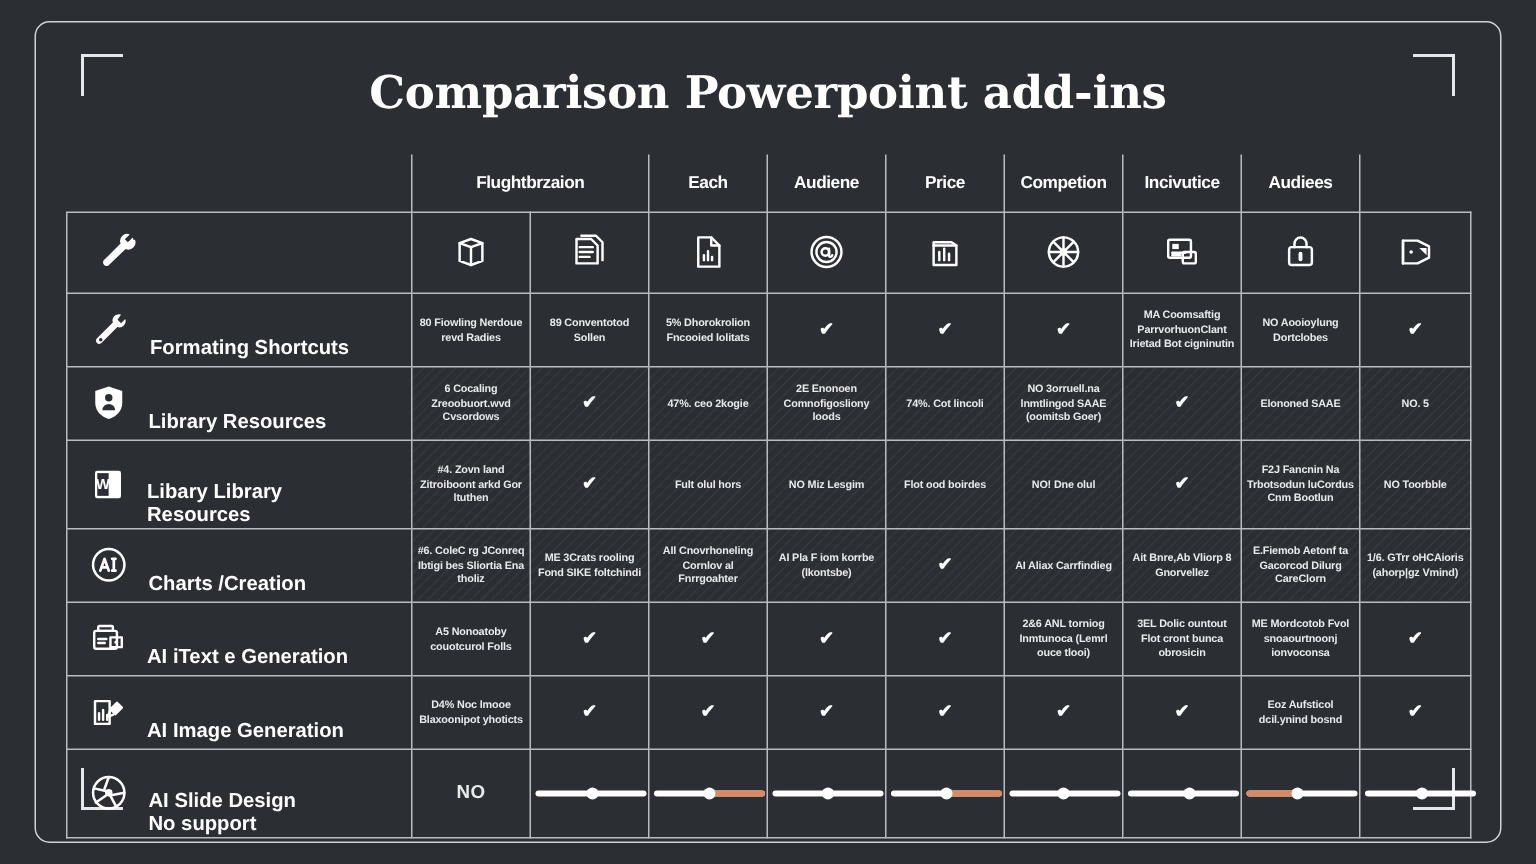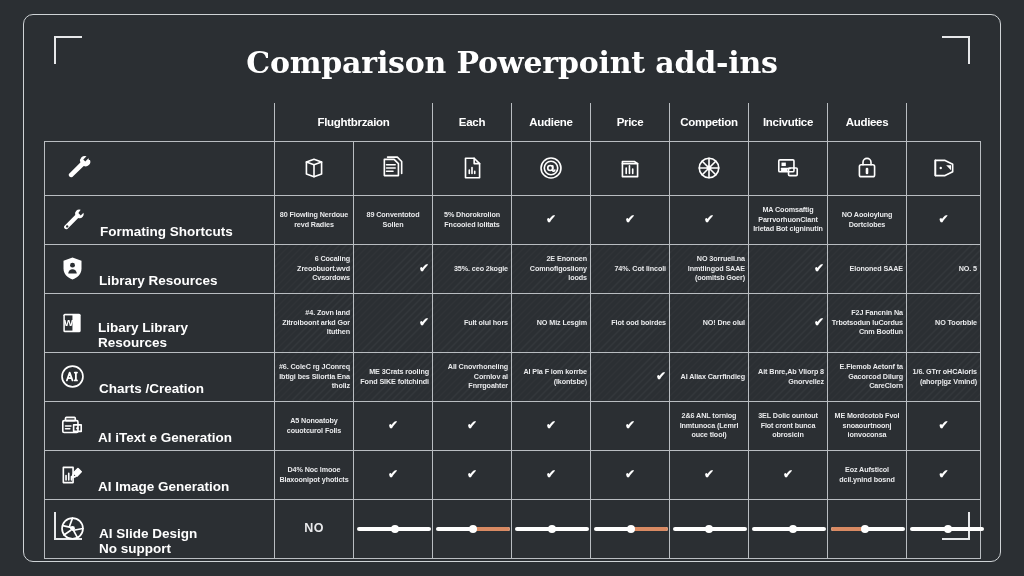--- a/index.html
+++ b/index.html
@@ -117,21 +117,20 @@
     word-break: break-word;
   }
   
   tr.striped td.cell {
     background-image: repeating-linear-gradient(
       135deg,
       rgba(255,255,255,0.045) 0px,
       rgba(255,255,255,0.045) 1px,
       transparent 1px,
       transparent 5px);
-    text-align: right;
   }
 
   td.cell.check {
     font-size: 12px;
     color: #ffffff;
   }
   td.cell.big {
     font-size: 12.5px;
     font-weight: bold;
     letter-spacing: 0.3px;
@@ -303,21 +302,21 @@
                     <path d="M12 2.3 20 5v7c0 5-3.6 8.2-8 9.7C7.6 20.2 4 17 4 12V5z" fill="#ffffff" stroke="none"></path>
                     <circle cx="12" cy="9" r="2.2" fill="#2b2f33" stroke="none"></circle>
                     <path d="M8.2 16.5a3.8 3.8 0 0 1 7.6 0z" fill="#2b2f33" stroke="none"></path>
                   </svg>
                 </span>
                 <span class="rl-text">Library Resources</span>
               </div>
             </td>
             <td class="cell">6 Cocaling Zreoobuort.wvd Cvsordows</td>
             <td class="cell check">✔</td>
-            <td class="cell">35%. ceo 2kogie</td>
+            <td class="cell">47%. ceo 2kogie</td>
             <td class="cell">2E Enonoen Comnofigosliony loods</td>
             <td class="cell">74%. Cot lincoli</td>
             <td class="cell">NO 3orruell.na lnmtlingod SAAE (oomitsb Goer)</td>
             <td class="cell check">✔</td>
             <td class="cell">Elononed SAAE</td>
             <td class="cell">NO. 5</td>
           </tr>
           <tr class="data striped">
             <td class="rowlabel">
               <div class="rl-inner">

